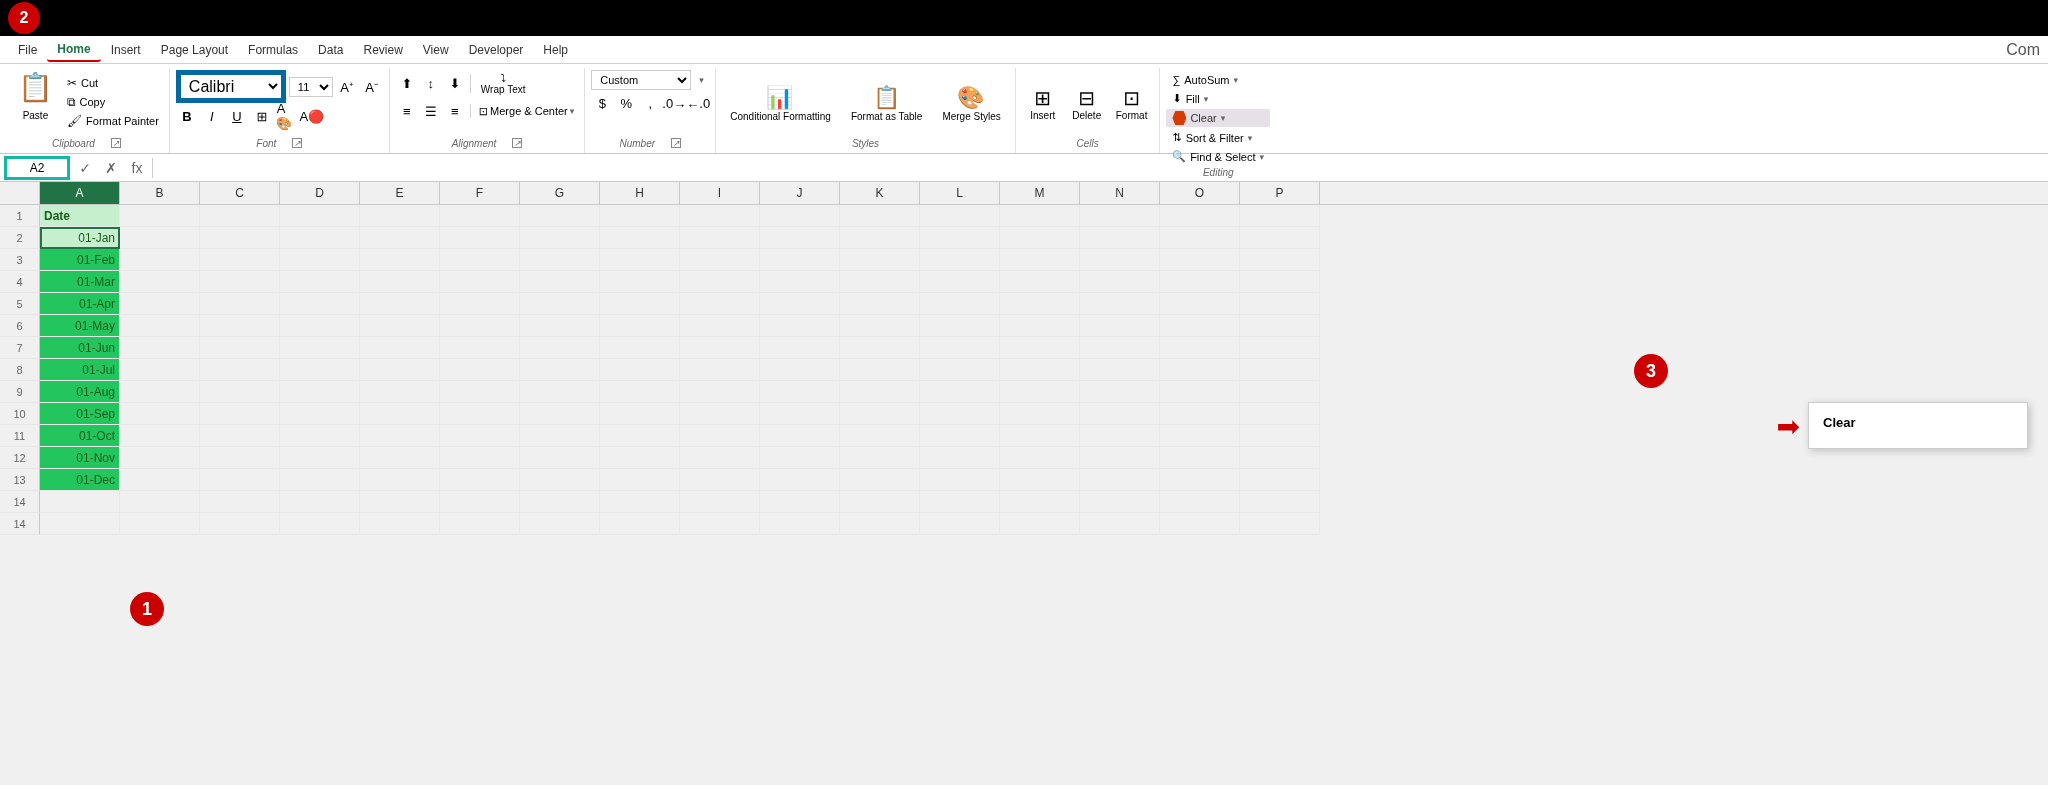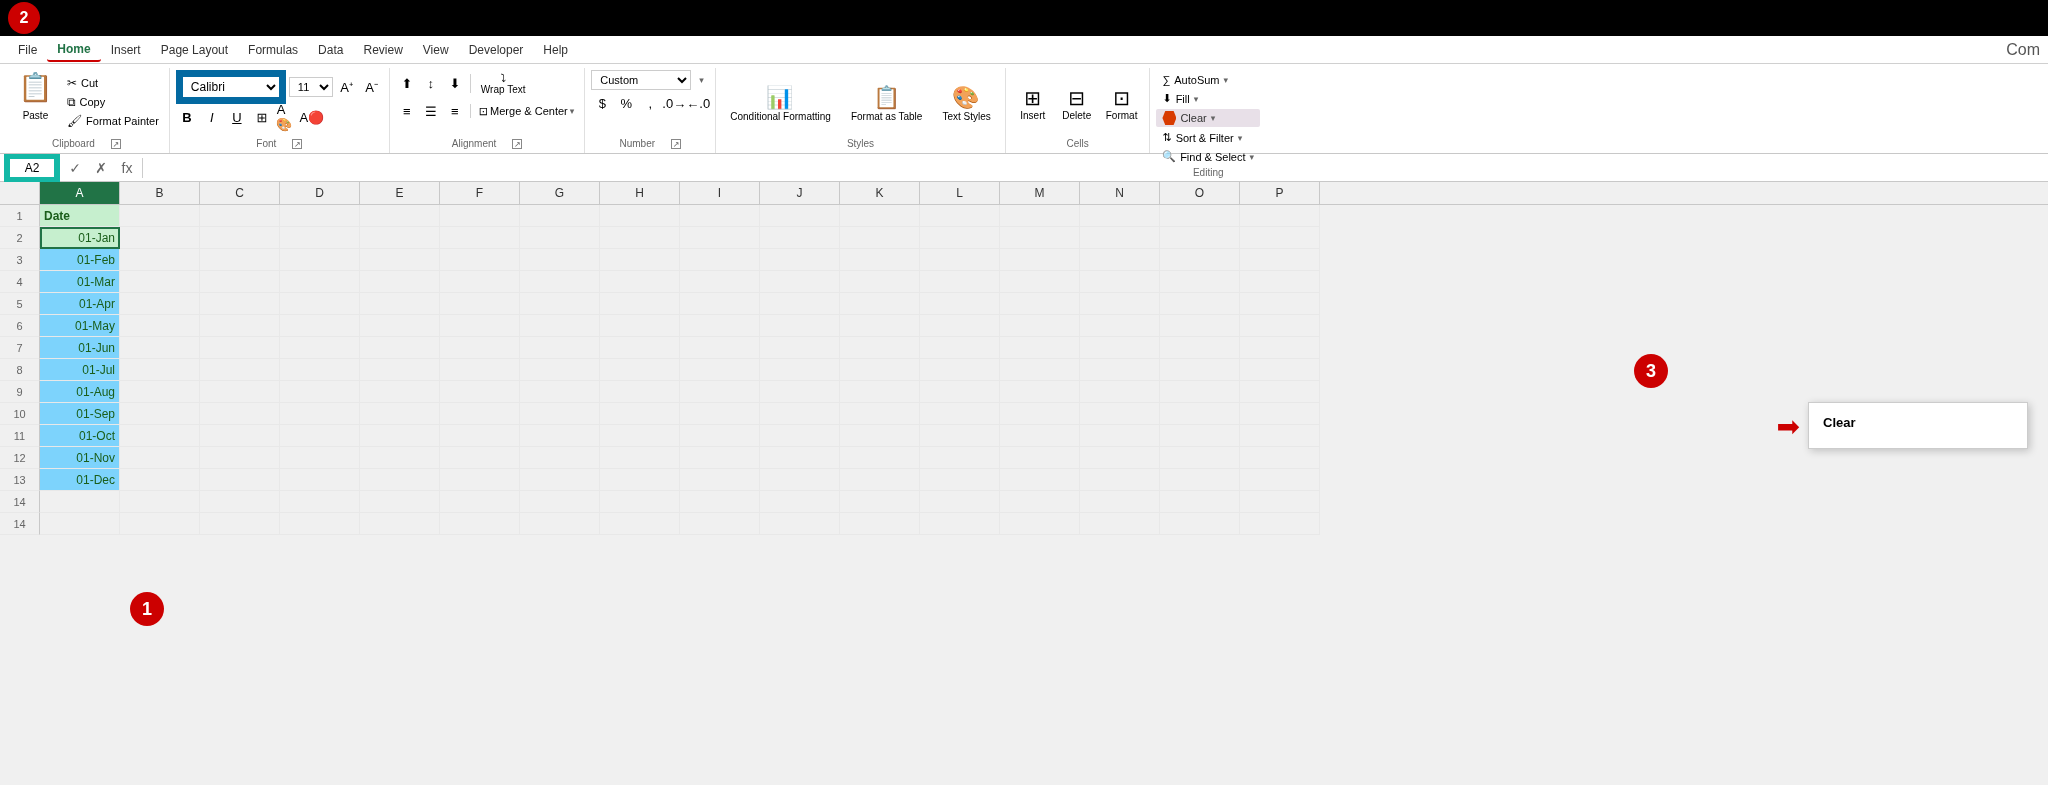--- a/index.html
+++ b/index.html
@@ -73,23 +73,24 @@
       flex: 1;
       gap: 2px;
     }
     .ribbon-group-label {
       font-size: 10px;
       color: #666;
       text-align: center;
       margin-top: auto;
       padding: 2px 0;
       display: flex;
-      align-items: flex-end;
+      align-items: flex-start;
       justify-content: center;
       gap: 16px;
+      font-style: italic;
     }
     .ribbon-group-label .expand-icon {
       width: 10px; height: 10px;
       border: 1px solid #888;
       display: inline-flex; align-items: center; justify-content: center;
       font-size: 8px; cursor: pointer;
     }
 
     
     .paste-btn {
@@ -134,23 +135,23 @@
       display: flex;
       flex-direction: column;
       gap: 2px;
     }
     .font-row1, .font-row2 {
       display: flex;
       align-items: center;
       gap: 3px;
     }
     .font-select {
-      border: 7px solid #0369a1;
+      border: 5px solid #0369a1;
       padding: 2px 4px;
-      font-size: 12px;
+      font-size: 16px;
       width: 110px;
       cursor: pointer;
       background: #fff;
     }
     .size-select {
       border: 1px solid #ccc;
       padding: 2px 4px;
       font-size: 11px;
       width: 44px;
       cursor: pointer;
@@ -290,23 +291,23 @@
     .formula-bar {
       background: #fff;
       border-bottom: 1px solid #c8c8c8;
       display: flex;
       align-items: center;
       height: 28px;
       padding: 0 4px;
       gap: 4px;
     }
     .cell-ref {
-      border: 6px solid #14b8a6;
+      border: 3px solid #14b8a6;
       padding: 2px 6px;
-      width: 56px;
+      width: 66px;
       font-size: 12px;
       text-align: center;
     }
     .formula-icon-btn {
       width: 22px; height: 22px;
       display: flex; align-items: center; justify-content: center;
       cursor: pointer;
       font-size: 14px;
       color: #666;
     }
@@ -391,21 +392,21 @@
       overflow: hidden;
       white-space: nowrap;
     }
     .cell.header-cell {
       background: #c6efce;
       color: #1a5e1a;
       font-weight: bold;
       justify-content: flex-start;
     }
     .cell.date-cell {
-      background: #7dd3fc;
+      background: #22c55e;
       color: #1a5e1a;
       font-weight: normal;
     }
     .cell.selected-cell {
       background: #c6efce;
       outline: 2px solid #217346;
       outline-offset: -2px;
     }
 
     
@@ -637,21 +638,21 @@
       <div class="style-btn-lg">
         <span class="icon-lg">📊</span>
         <span>Conditional Formatting</span>
       </div>
       <div class="style-btn-lg">
         <span class="icon-lg">📋</span>
         <span>Format as Table</span>
       </div>
       <div class="style-btn-lg">
         <span class="icon-lg">🎨</span>
-        <span>Text Styles</span>
+        <span>Merge Styles</span>
       </div>
     </div>
     <div class="ribbon-group-label">
       <span>Styles</span>
     </div>
   </div>
 
   <div class="ribbon-group">
     <div class="ribbon-group-content idf-btns">
       <div class="idf-btn">

